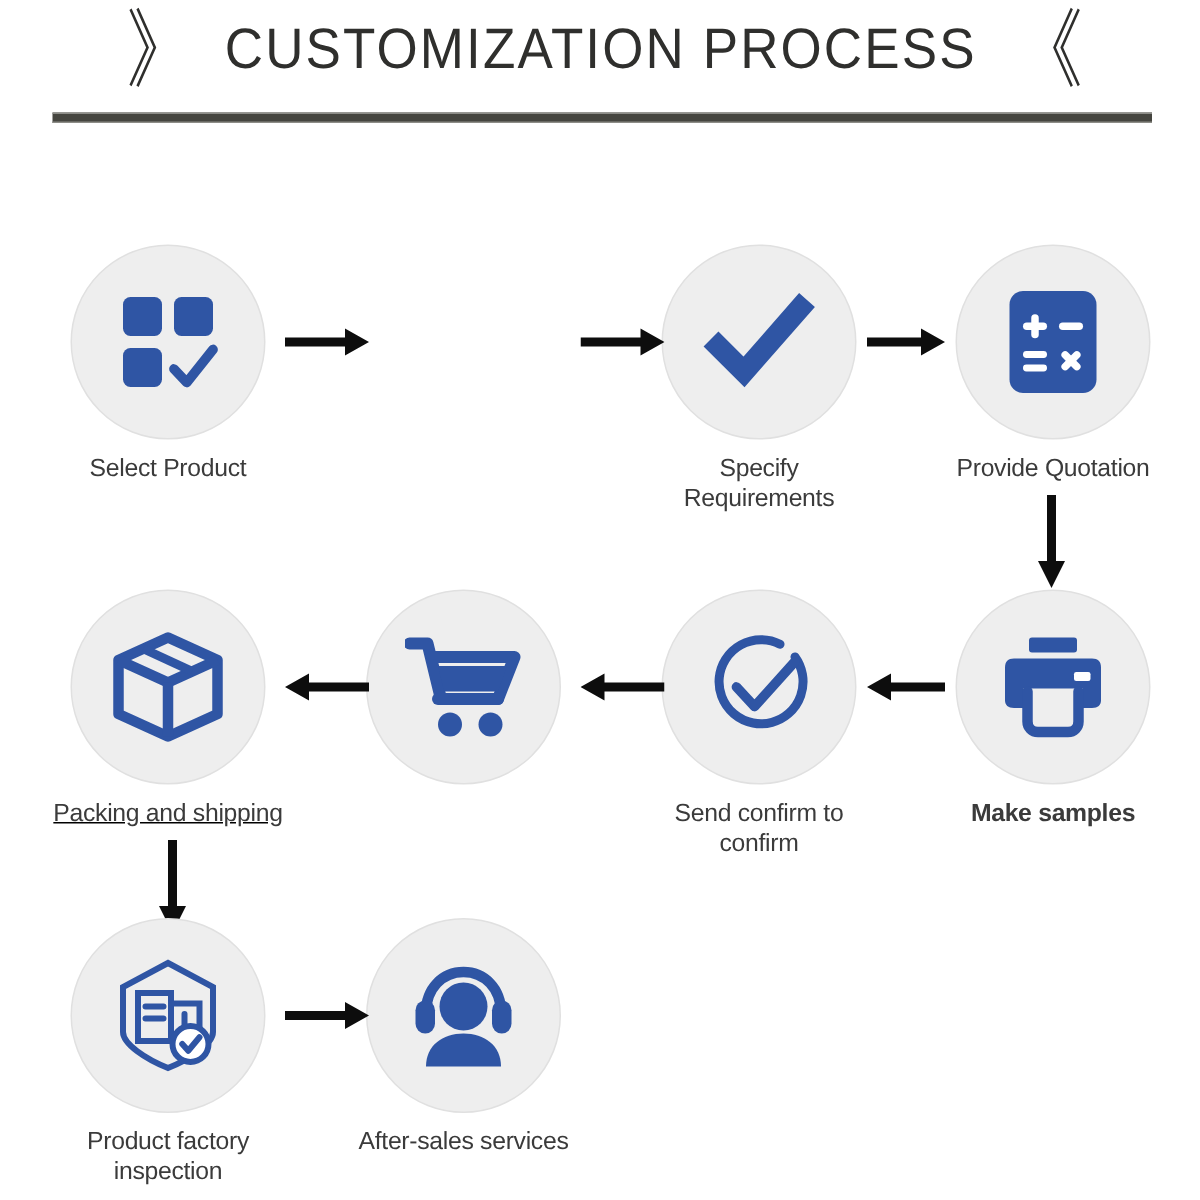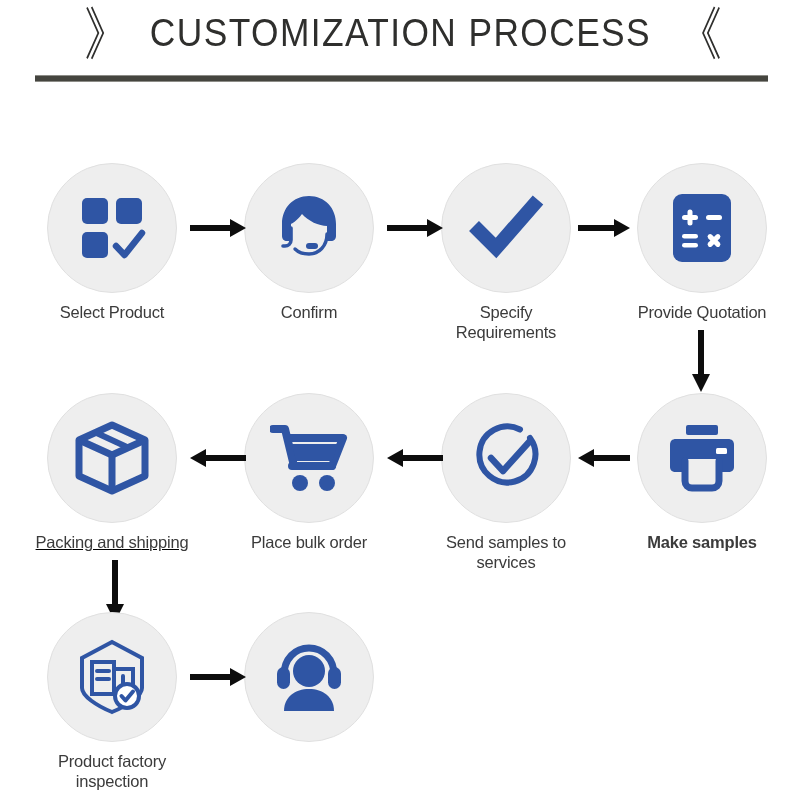--- a/index.html
+++ b/index.html
@@ -121,35 +121,20 @@
           <rect x="6" y="6" width="26" height="26" rx="5" fill="#2f55a4"></rect>
           <rect x="40" y="6" width="26" height="26" rx="5" fill="#2f55a4"></rect>
           <rect x="6" y="40" width="26" height="26" rx="5" fill="#2f55a4"></rect>
           <path d="M40 54 L48.5 63 L66 41" stroke="#2f55a4" stroke-width="6.5" fill="none" stroke-linecap="round" stroke-linejoin="round"></path>
         </svg>
       </span>
     </div>
     <div class="node-label">Select Product</div>
   </div>
 
-  <div class="node" style="left:231px; top:163px;">
-    <div class="bubble">
-      <span>
-        <svg width="80" height="80" viewBox="0 0 80 80">
-          <path d="M40 8 C24 8 13 20 13 36 L13 48 C13 51 15 53 18 53 L22 53 L22 36
-                   C22 36 28 33 33 26 C39 33 50 38 58 38 L58 53 L62 53
-                   C65 53 67 51 67 48 L67 36 C67 20 56 8 40 8 Z" fill="#2f55a4"></path>
-          <path d="M22 40 L22 52 C22 56 19 58 16 58 L14 58" stroke="#2f55a4" stroke-width="3.6" fill="none" stroke-linecap="round"></path>
-          <path d="M58 46 C58 58 50 66 40 66 C34 66 29 64 26 61" stroke="#2f55a4" stroke-width="3.4" fill="none" stroke-linecap="round"></path>
-          <rect x="37" y="55" width="12" height="6" rx="3" fill="#2f55a4"></rect>
-        </svg>
-      </span>
-    </div>
-    <div class="node-label">Confirm</div>
-  </div>
 
   <div class="node" style="left:428px; top:163px;">
     <div class="bubble">
       <span>
         <svg width="80" height="72" viewBox="0 0 80 72">
           <path d="M8 34 L30 56 L72 8" stroke="#2f55a4" stroke-width="14" fill="none" stroke-linecap="butt" stroke-linejoin="miter"></path>
         </svg>
       </span>
     </div>
     <div class="node-label">Specify Requirements</div>
@@ -216,33 +201,32 @@
       <span>
         <svg width="78" height="72" viewBox="0 0 78 72">
           <path d="M3 7 L15 7 L24 44 L62 44 L73 16 L20 16" fill="none" stroke="#2f55a4" stroke-width="8" stroke-linecap="round" stroke-linejoin="round"></path>
           <path d="M22 22 L68 22 L62 39 L26 39 Z" fill="#2f55a4"></path>
           <path d="M22 44 L62 44" stroke="#2f55a4" stroke-width="8" stroke-linecap="round"></path>
           <circle cx="30" cy="61" r="8" fill="#2f55a4"></circle>
           <circle cx="57" cy="61" r="8" fill="#2f55a4"></circle>
         </svg>
       </span>
     </div>
-    <div class="node-label">Place bulk order</div>
   </div>
 
   <div class="node" style="left:428px; top:393px;">
     <div class="bubble">
       <span>
         <svg width="78" height="78" viewBox="0 0 78 78">
           <path d="M63 19 A28 28 0 1 1 53 10.5" fill="none" stroke="#2f55a4" stroke-width="6" stroke-linecap="round"></path>
           <path d="M24 39 L36 52 L63 22" fill="none" stroke="#2f55a4" stroke-width="6.5" stroke-linecap="round" stroke-linejoin="round"></path>
         </svg>
       </span>
     </div>
-    <div class="node-label">Send samples to services</div>
+    <div class="node-label">Send confirm to confirm</div>
   </div>
 
   <div class="node" style="left:624px; top:393px;font-weight:bold;">
     <div class="bubble">
       <span>
         <svg width="76" height="70" viewBox="0 0 76 70">
           <rect x="22" y="2" width="32" height="10" rx="2" fill="#2f55a4"></rect>
           <path d="M12 16 L64 16 C68 16 70 18 70 22 L70 44 C70 47 68 49 64 49 L58 49 L58 36
                    L18 36 L18 49 L12 49 C8 49 6 47 6 44 L6 22 C6 18 8 16 12 16 Z" fill="#2f55a4"></path>
           <rect x="52" y="25" width="11" height="6" rx="1.5" fill="#ffffff"></rect>
@@ -298,20 +282,21 @@
       <span>
         <svg width="78" height="72" viewBox="0 0 78 72">
           <path d="M14 34 C14 18 25 7 39 7 C53 7 64 18 64 34" fill="none" stroke="#2f55a4" stroke-width="7" stroke-linecap="round"></path>
           <rect x="7" y="26" width="13" height="22" rx="6.5" fill="#2f55a4"></rect>
           <rect x="58" y="26" width="13" height="22" rx="6.5" fill="#2f55a4"></rect>
           <circle cx="39" cy="30" r="16" fill="#2f55a4"></circle>
           <path d="M14 70 C14 56 25 48 39 48 C53 48 64 56 64 70 Z" fill="#2f55a4"></path>
         </svg>
       </span>
     </div>
+    <div class="node-label">After-sales services</div>
   </div>
 
   <div class="arrow" style="left:190px; top:666px;">
     <svg width="56" height="22" viewBox="0 0 56 22">
         <path d="M0 8 L40 8 L40 2 L56 11 L40 20 L40 14 L0 14 Z" fill="#0d0d0d"></path>
       </svg>
   </div>
 
 </div>
 

